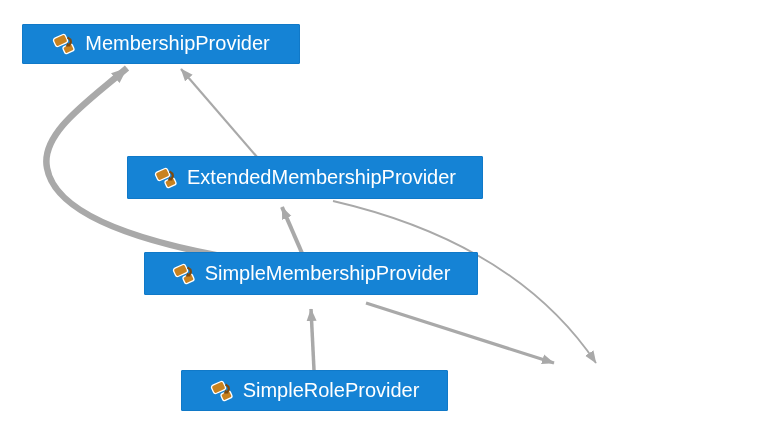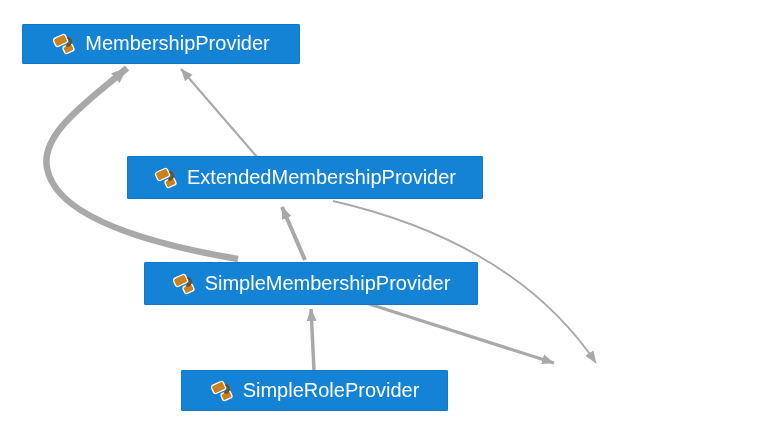--- a/index.html
+++ b/index.html
@@ -39,21 +39,21 @@
     height: 24px;
     margin-right: 9px;
     flex: 0 0 auto;
   }
   .node .lbl {
     line-height: 1;
     padding-bottom: 2px;
   }
   #n-membership        { left: 22px;  top: 24px;  width: 278px; height: 40px; }
   #n-extended          { left: 95px;  top: 156px; width: 356px; height: 43px; margin-left: 32px; }
-  #n-simplemembership  { left: 144px; top: 262px; width: 334px; height: 43px; }
+  #n-simplemembership  { left: 144px; top: 252px; width: 334px; height: 43px; }
   #n-simplerole        { left: 181px; top: 370px; width: 267px; height: 41px; }
   #n-oauth             { left: 492px; top: 372px; width: 263px; height: 41px; }
 </style>
 </head>
 <body>
 
 <div id="canvas">
 
   <svg id="edges" viewBox="0 0 771 430" xmlns="http://www.w3.org/2000/svg">
     <defs>

